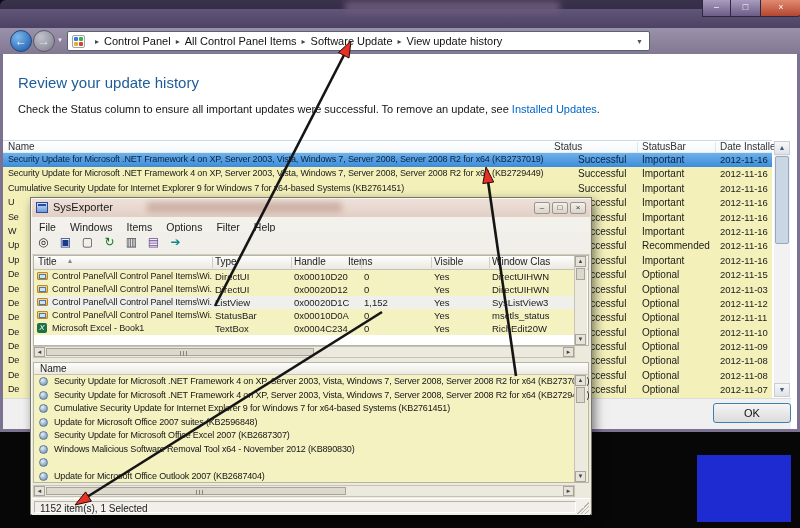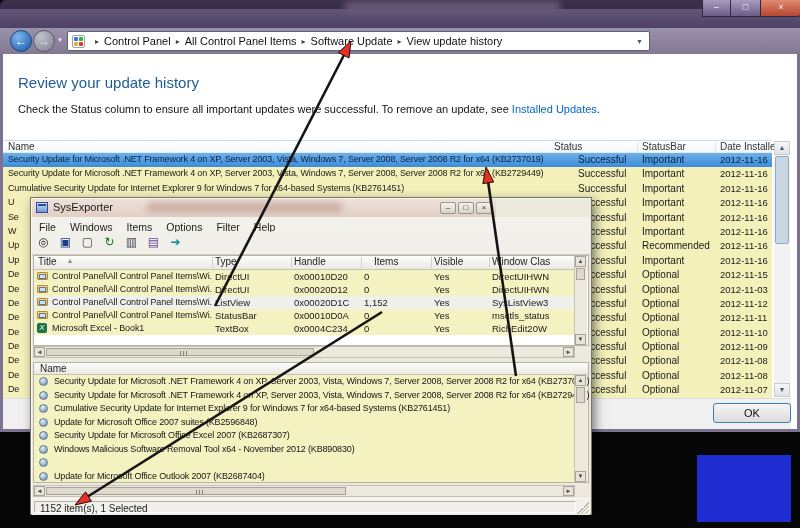--- a/index.html
+++ b/index.html
@@ -94,21 +94,21 @@
     border:1px solid #97a8bc;border-radius:2px;box-sizing:border-box}
 
   #exp-footer{left:3px;top:398px;width:788px;height:31px;background:#f0f0f0;border-top:1px solid #dcdcdc}
   #ok-btn{left:713px;top:403px;width:78px;height:20px;background:linear-gradient(#f5f5f5,#dcdcdc);
     border:1px solid #3c7fb1;border-radius:3px;box-sizing:border-box;text-align:center;
     font-size:11px;color:#111;line-height:18px}
 
   
   #sysx{left:30px;top:197px;width:562px;height:318px;background:#ece9dd;border:1px solid #7a756b;
     box-shadow:3px 4px 10px rgba(0,0,0,.5), inset 1px 1px 0 #faf8f2;box-sizing:border-box}
-  #se-title{left:1px;top:1px;width:464px;height:18px;background:linear-gradient(#eee1d9,#e2cfc5)}
+  #se-title{left:1px;top:1px;width:558px;height:18px;background:linear-gradient(#eee1d9,#e2cfc5)}
   #se-icon{left:4px;top:3px;width:12px;height:11px;border:1px solid #2a4a9a;background:linear-gradient(#cfe0f4,#6f9ad8);box-sizing:border-box}
   #se-icon i{position:absolute;left:1px;top:1px;width:8px;height:2px;background:#2a4a9a}
   #se-title-text{left:21px;top:2px;font-size:11px;color:#1a1a1a}
   #se-title-blur{left:115px;top:3px;width:195px;height:11px;background:#c9aca0;filter:blur(3px);opacity:.85}
   #se-btns{right:4px;top:3px;display:flex}
   .cls-btn{width:16px;height:12px;margin-left:2px;background:linear-gradient(#f4f1eb,#d9d4cb);
     border:1px solid #9a948a;border-radius:2px;font-size:8px;line-height:10px;text-align:center;color:#333;box-sizing:border-box}
   #se-menu{left:1px;top:19px;width:558px;height:15px;background:#f2f1ec;border-bottom:1px solid #d4d0c6}
   #se-menu .menu-item{font-size:10.5px;padding:1px 7px}
   #se-toolbar{left:1px;top:34px;width:558px;height:22px;background:#f0efe9;border-bottom:1px solid #cfccc2}
@@ -347,21 +347,21 @@
   </div>
   <div class="abs" id="se-menu"><span class="menu-item"><u>F</u>ile</span><span class="menu-item"><u>W</u>indows</span><span class="menu-item"><u>I</u>tems</span><span class="menu-item"><u>O</u>ptions</span><span class="menu-item">Fil<u>t</u>er</span><span class="menu-item"><u>H</u>elp</span></div>
   <div class="abs" id="se-toolbar"><span class="tb-icon" style="color: rgb(34, 34, 34);">◎</span><span class="tb-icon" style="color: rgb(26, 58, 140);">▣</span><span class="tb-icon" style="color: rgb(68, 68, 68);">▢</span><span class="tb-icon" style="color: rgb(10, 122, 26);">↻</span><span class="tb-icon" style="color: rgb(68, 68, 85);">▥</span><span class="tb-icon" style="color: rgb(106, 74, 156);">▤</span><span class="tb-icon" style="color: rgb(10, 138, 138);">➔</span></div>
 
   <div class="abs" id="se-list1">
     <div class="se-hdr" style="position:relative">
       <span style="left:4px">Title</span>
       <span style="left:34px;font-size:8px;color:#888">▴</span>
       <span style="left:181px">Type</span>
       <span style="left:260px">Handle</span>
-      <span style="left:340px">Items</span>
+      <span style="left:314px">Items</span>
       <span style="left:400px">Visible</span>
       <span style="left:458px">Window Clas</span>
       <i class="se-hsep" style="left:178px"></i>
         <i class="se-hsep" style="left:257px"></i>
       <i class="se-hsep" style="left:327px"></i>
         <i class="se-hsep" style="left:397px"></i>
         <i class="se-hsep" style="left:455px"></i>
     </div>
     <div id="se-rows">
         <div class="se-row">

